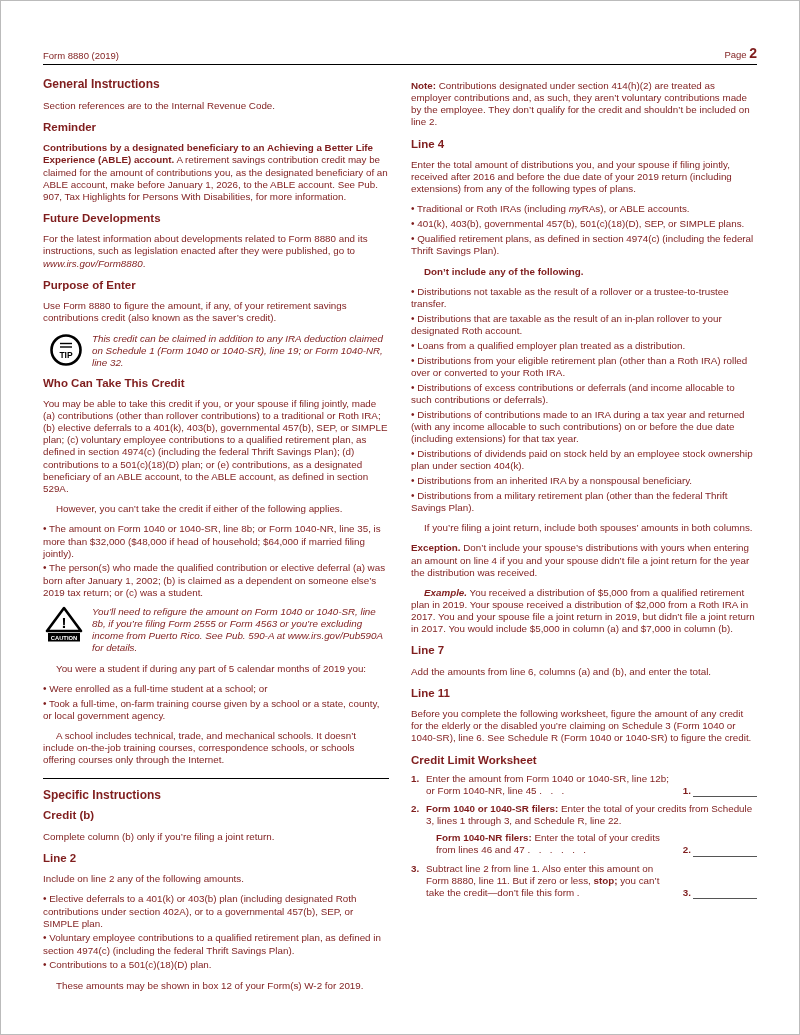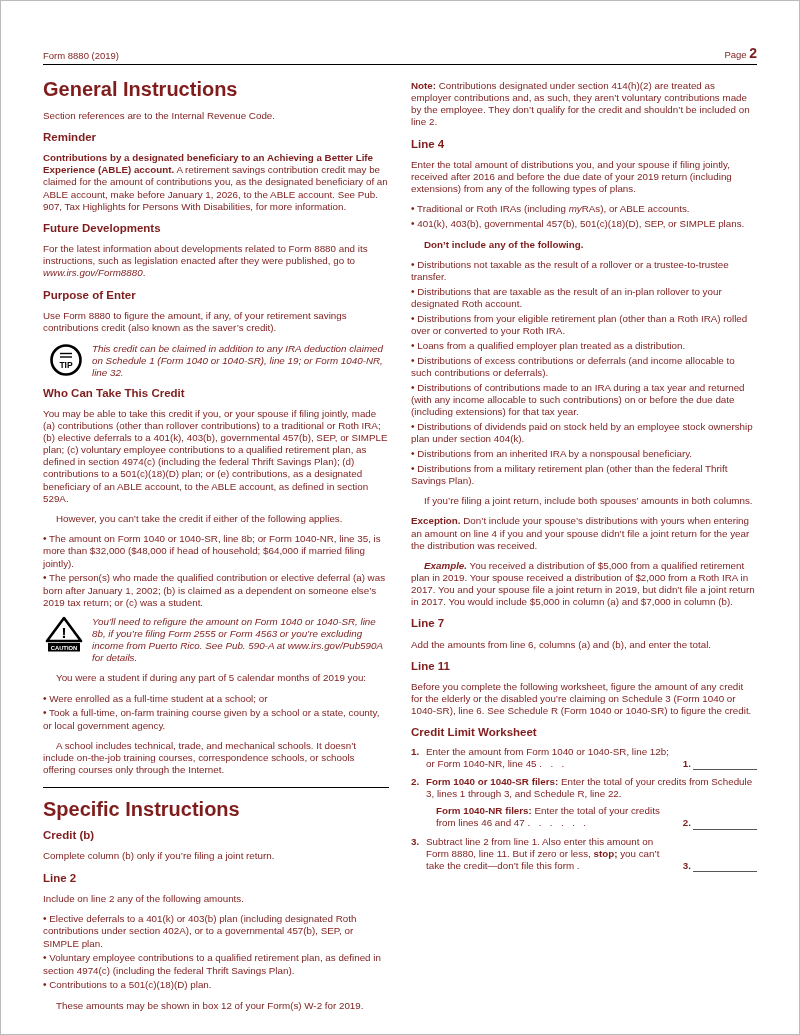--- a/index.html
+++ b/index.html
@@ -10,21 +10,21 @@
     padding:44px 42px 18px 42px; overflow:hidden; position:relative;
     border:1px solid #bbb;
   }
   .pageheader { display:flex; justify-content:space-between; align-items:flex-end;
     font-size:9.5px; padding-bottom:3px; }
   .pgright { white-space:nowrap; }
   .pgnum { font-size:14px; font-weight:bold; }
   .headrule { border-top:1.6px solid #000; margin-bottom:7px; }
   .cols { display:flex; gap:22px; }
   .col { flex:1; font-size:9.8px; line-height:1.24; }
-  h1 { font-size:20px; margin:5px 0 4px; font-weight:bold; }
+  h1 { font-size:12px; margin:5px 0 4px; font-weight:bold; }
   h1.ruled { border-top:1.5px solid #000; padding-top:9px; margin-top:11px; }
   h2 { font-size:11.5px; margin:6px 0 2px; font-weight:bold; }
   p { margin:8px 0; }
   p.ind { text-indent:13px; }
   p.bullet { margin:2.5px 0; }
   .bdot { font-size:10px; }
   .icon-note { display:flex; gap:9px; margin:6px 0; align-items:flex-start; }
   .icon-note .icase { flex:0 0 40px; display:flex; justify-content:flex-end; padding-top:1px; }
   .icon-note .itext { flex:1; font-style:italic; padding-top:1px; }
   .worksheet { margin-top:5px; }
@@ -98,25 +98,26 @@
         <p class="bullet"><span class="bdot">•</span> Voluntary employee contributions to a qualified retirement plan, as defined in section 4974(c) (including the federal Thrift Savings Plan).</p>
         <p class="bullet"><span class="bdot">•</span> Contributions to a 501(c)(18)(D) plan.</p>
         <p class="ind">These amounts may be shown in box 12 of your Form(s) W-2 for 2019.</p>
       </div>
     <div class="col" id="right-col">
         <p><b>Note:</b> Contributions designated under section 414(h)(2) are treated as employer contributions and, as such, they aren’t voluntary contributions made by the employee. They don’t qualify for the credit and shouldn’t be included on line 2.</p>
         <h2>Line 4</h2>
         <p>Enter the total amount of distributions you, and your spouse if filing jointly, received after 2016 and before the due date of your 2019 return (including extensions) from any of the following types of plans.</p>
         <p class="bullet"><span class="bdot">•</span> Traditional or Roth IRAs (including <i>my</i>RAs), or ABLE accounts.</p>
         <p class="bullet"><span class="bdot">•</span> 401(k), 403(b), governmental 457(b), 501(c)(18)(D), SEP, or SIMPLE plans.</p>
+        <p class="bullet"><span class="bdot">•</span> Qualified retirement plans, as defined in section 4974(c) (including the federal Thrift Savings Plan).</p>
         <p class="ind"><b>Don’t include any of the following.</b></p>
         <p class="bullet"><span class="bdot">•</span> Distributions not taxable as the result of a rollover or a trustee-to-trustee transfer.</p>
         <p class="bullet"><span class="bdot">•</span> Distributions that are taxable as the result of an in-plan rollover to your designated Roth account.</p>
+        <p class="bullet"><span class="bdot">•</span> Loans from a qualified employer plan treated as a distribution.</p>
         <p class="bullet"><span class="bdot">•</span> Distributions from your eligible retirement plan (other than a Roth IRA) rolled over or converted to your Roth IRA.</p>
-        <p class="bullet"><span class="bdot">•</span> Loans from a qualified employer plan treated as a distribution.</p>
         <p class="bullet"><span class="bdot">•</span> Distributions of excess contributions or deferrals (and income allocable to such contributions or deferrals).</p>
         <p class="bullet"><span class="bdot">•</span> Distributions of contributions made to an IRA during a tax year and returned (with any income allocable to such contributions) on or before the due date (including extensions) for that tax year.</p>
         <p class="bullet"><span class="bdot">•</span> Distributions of dividends paid on stock held by an employee stock ownership plan under section 404(k).</p>
         <p class="bullet"><span class="bdot">•</span> Distributions from an inherited IRA by a nonspousal beneficiary.</p>
         <p class="bullet"><span class="bdot">•</span> Distributions from a military retirement plan (other than the federal Thrift Savings Plan).</p>
         <p class="ind">If you’re filing a joint return, include both spouses’ amounts in both columns.</p>
         <p><b>Exception.</b> Don’t include your spouse’s distributions with yours when entering an amount on line 4 if you and your spouse didn’t file a joint return for the year the distribution was received.</p>
         <p class="ind"><b><i>Example.</i></b> You received a distribution of $5,000 from a qualified retirement plan in 2019. Your spouse received a distribution of $2,000 from a Roth IRA in 2017. You and your spouse file a joint return in 2019, but didn’t file a joint return in 2017. You would include $5,000 in column (a) and $7,000 in column (b).</p>
         <h2>Line 7</h2>
         <p>Add the amounts from line 6, columns (a) and (b), and enter the total.</p>

